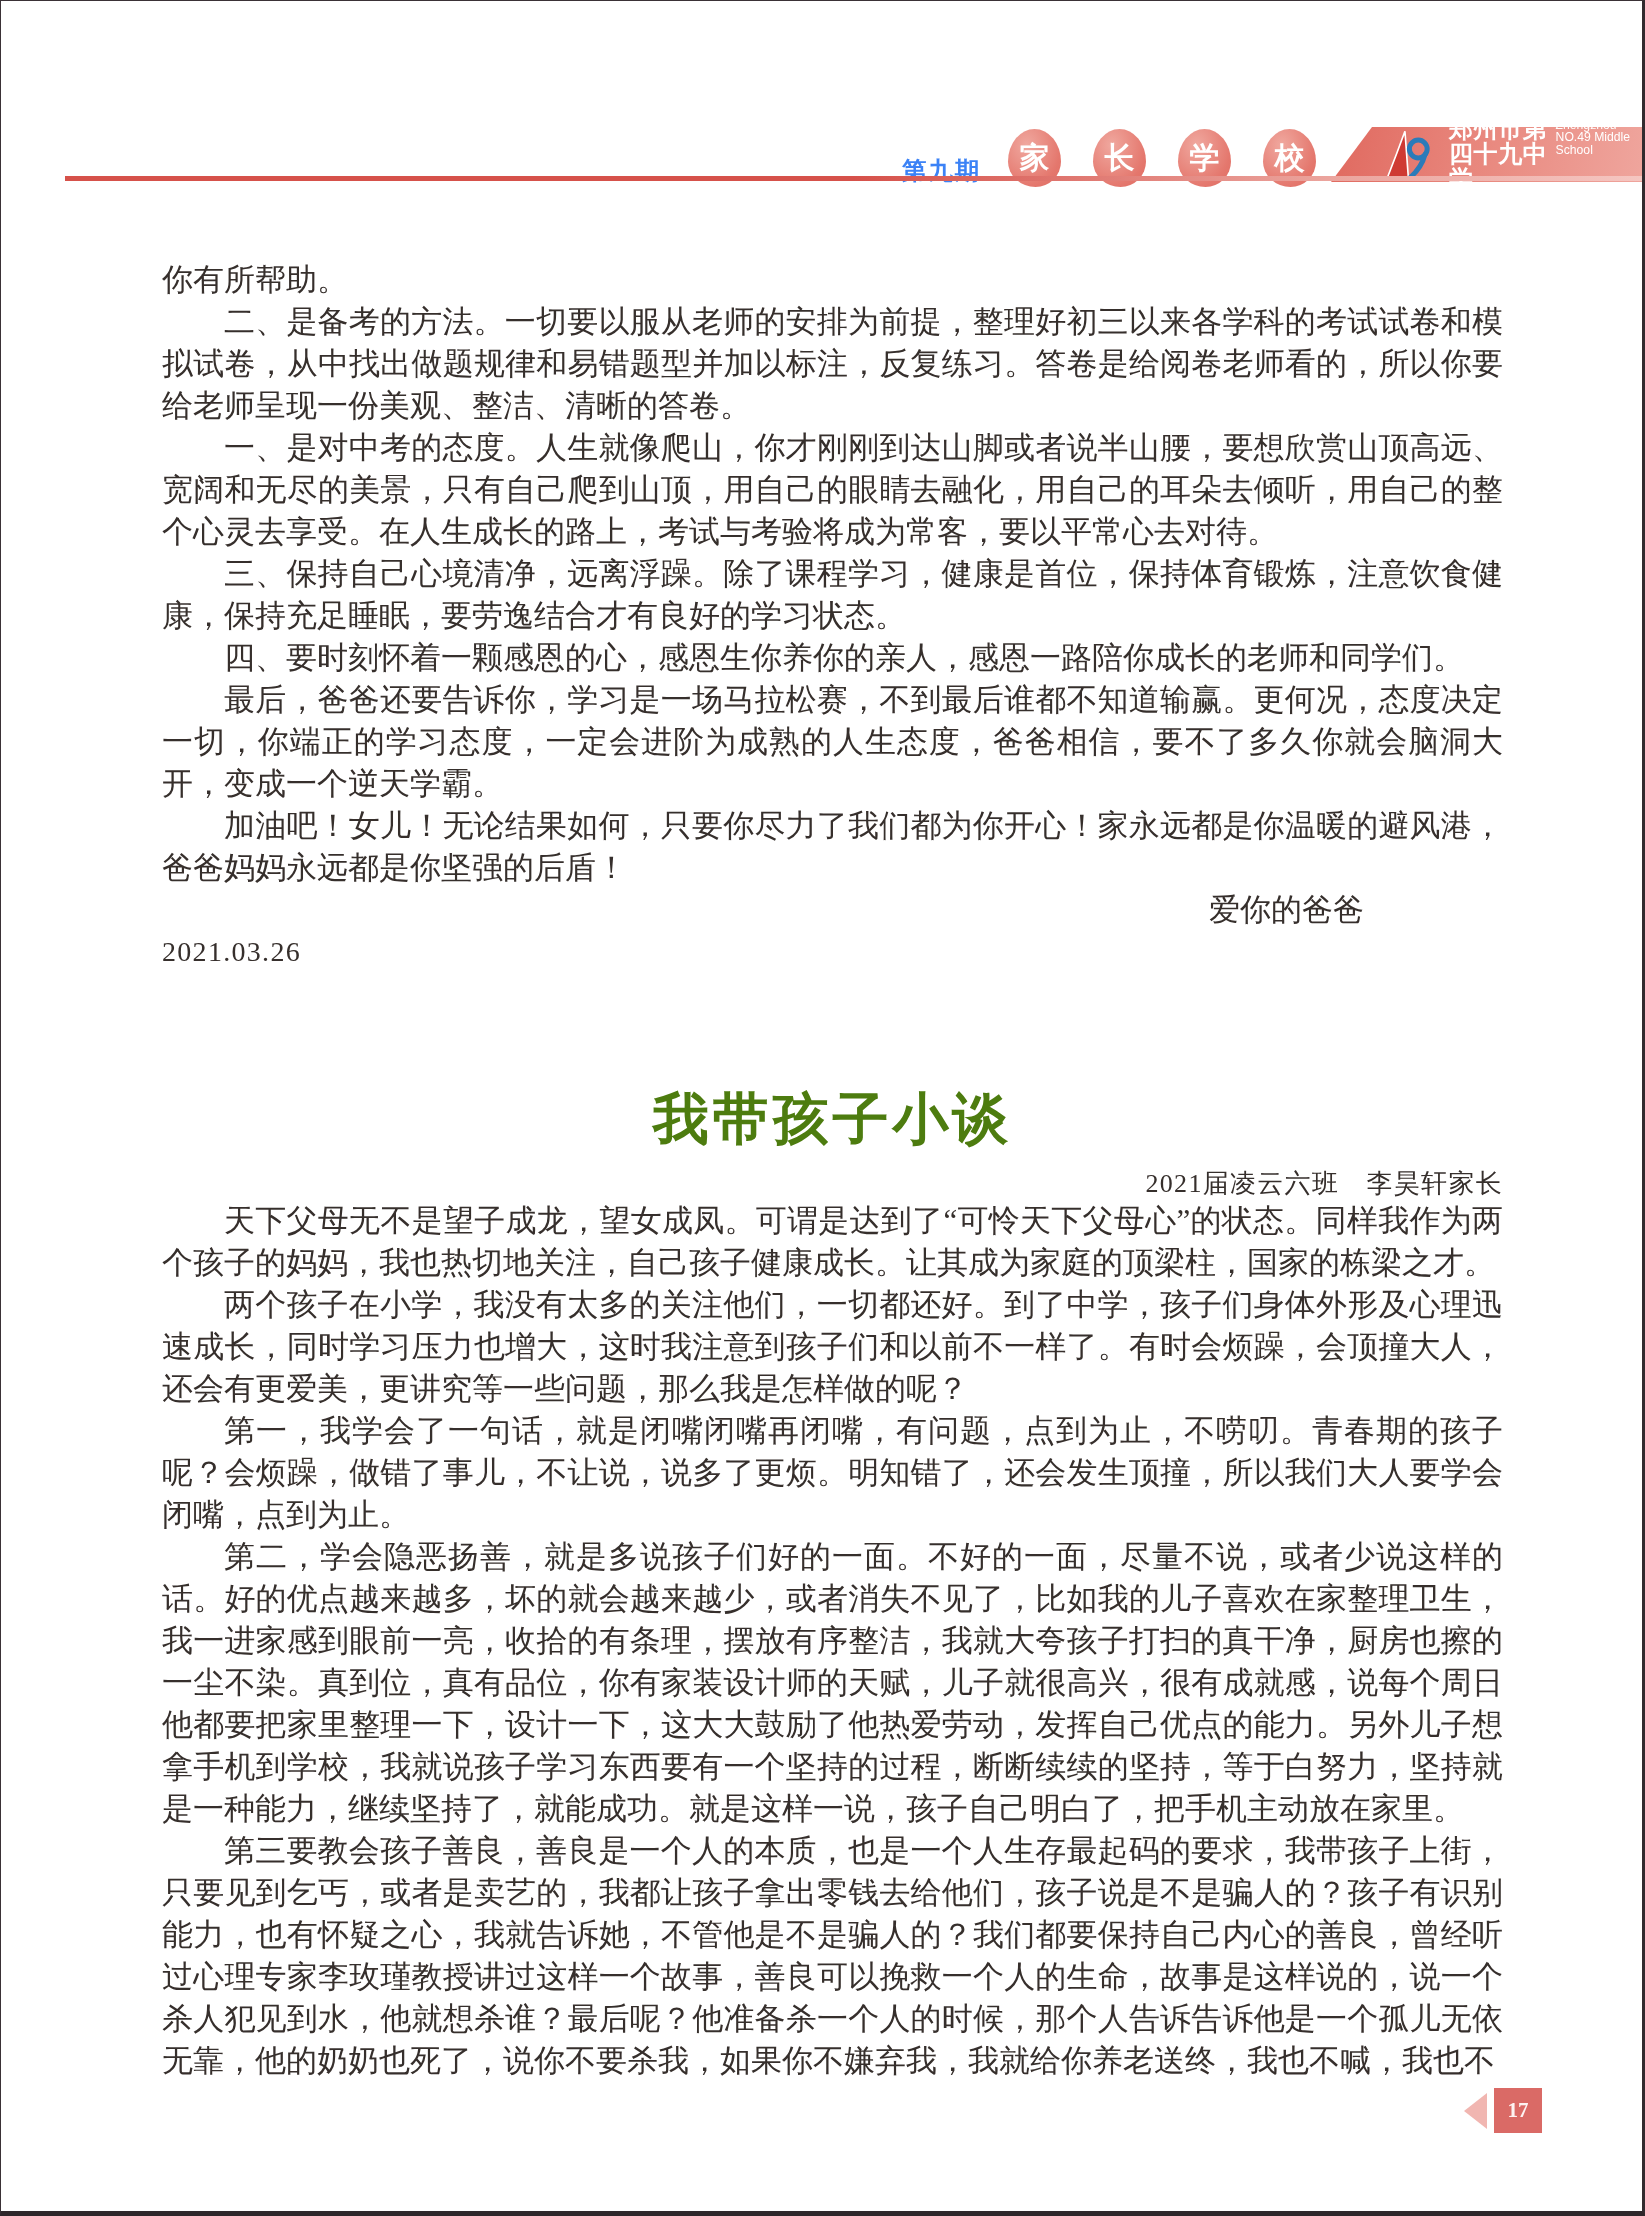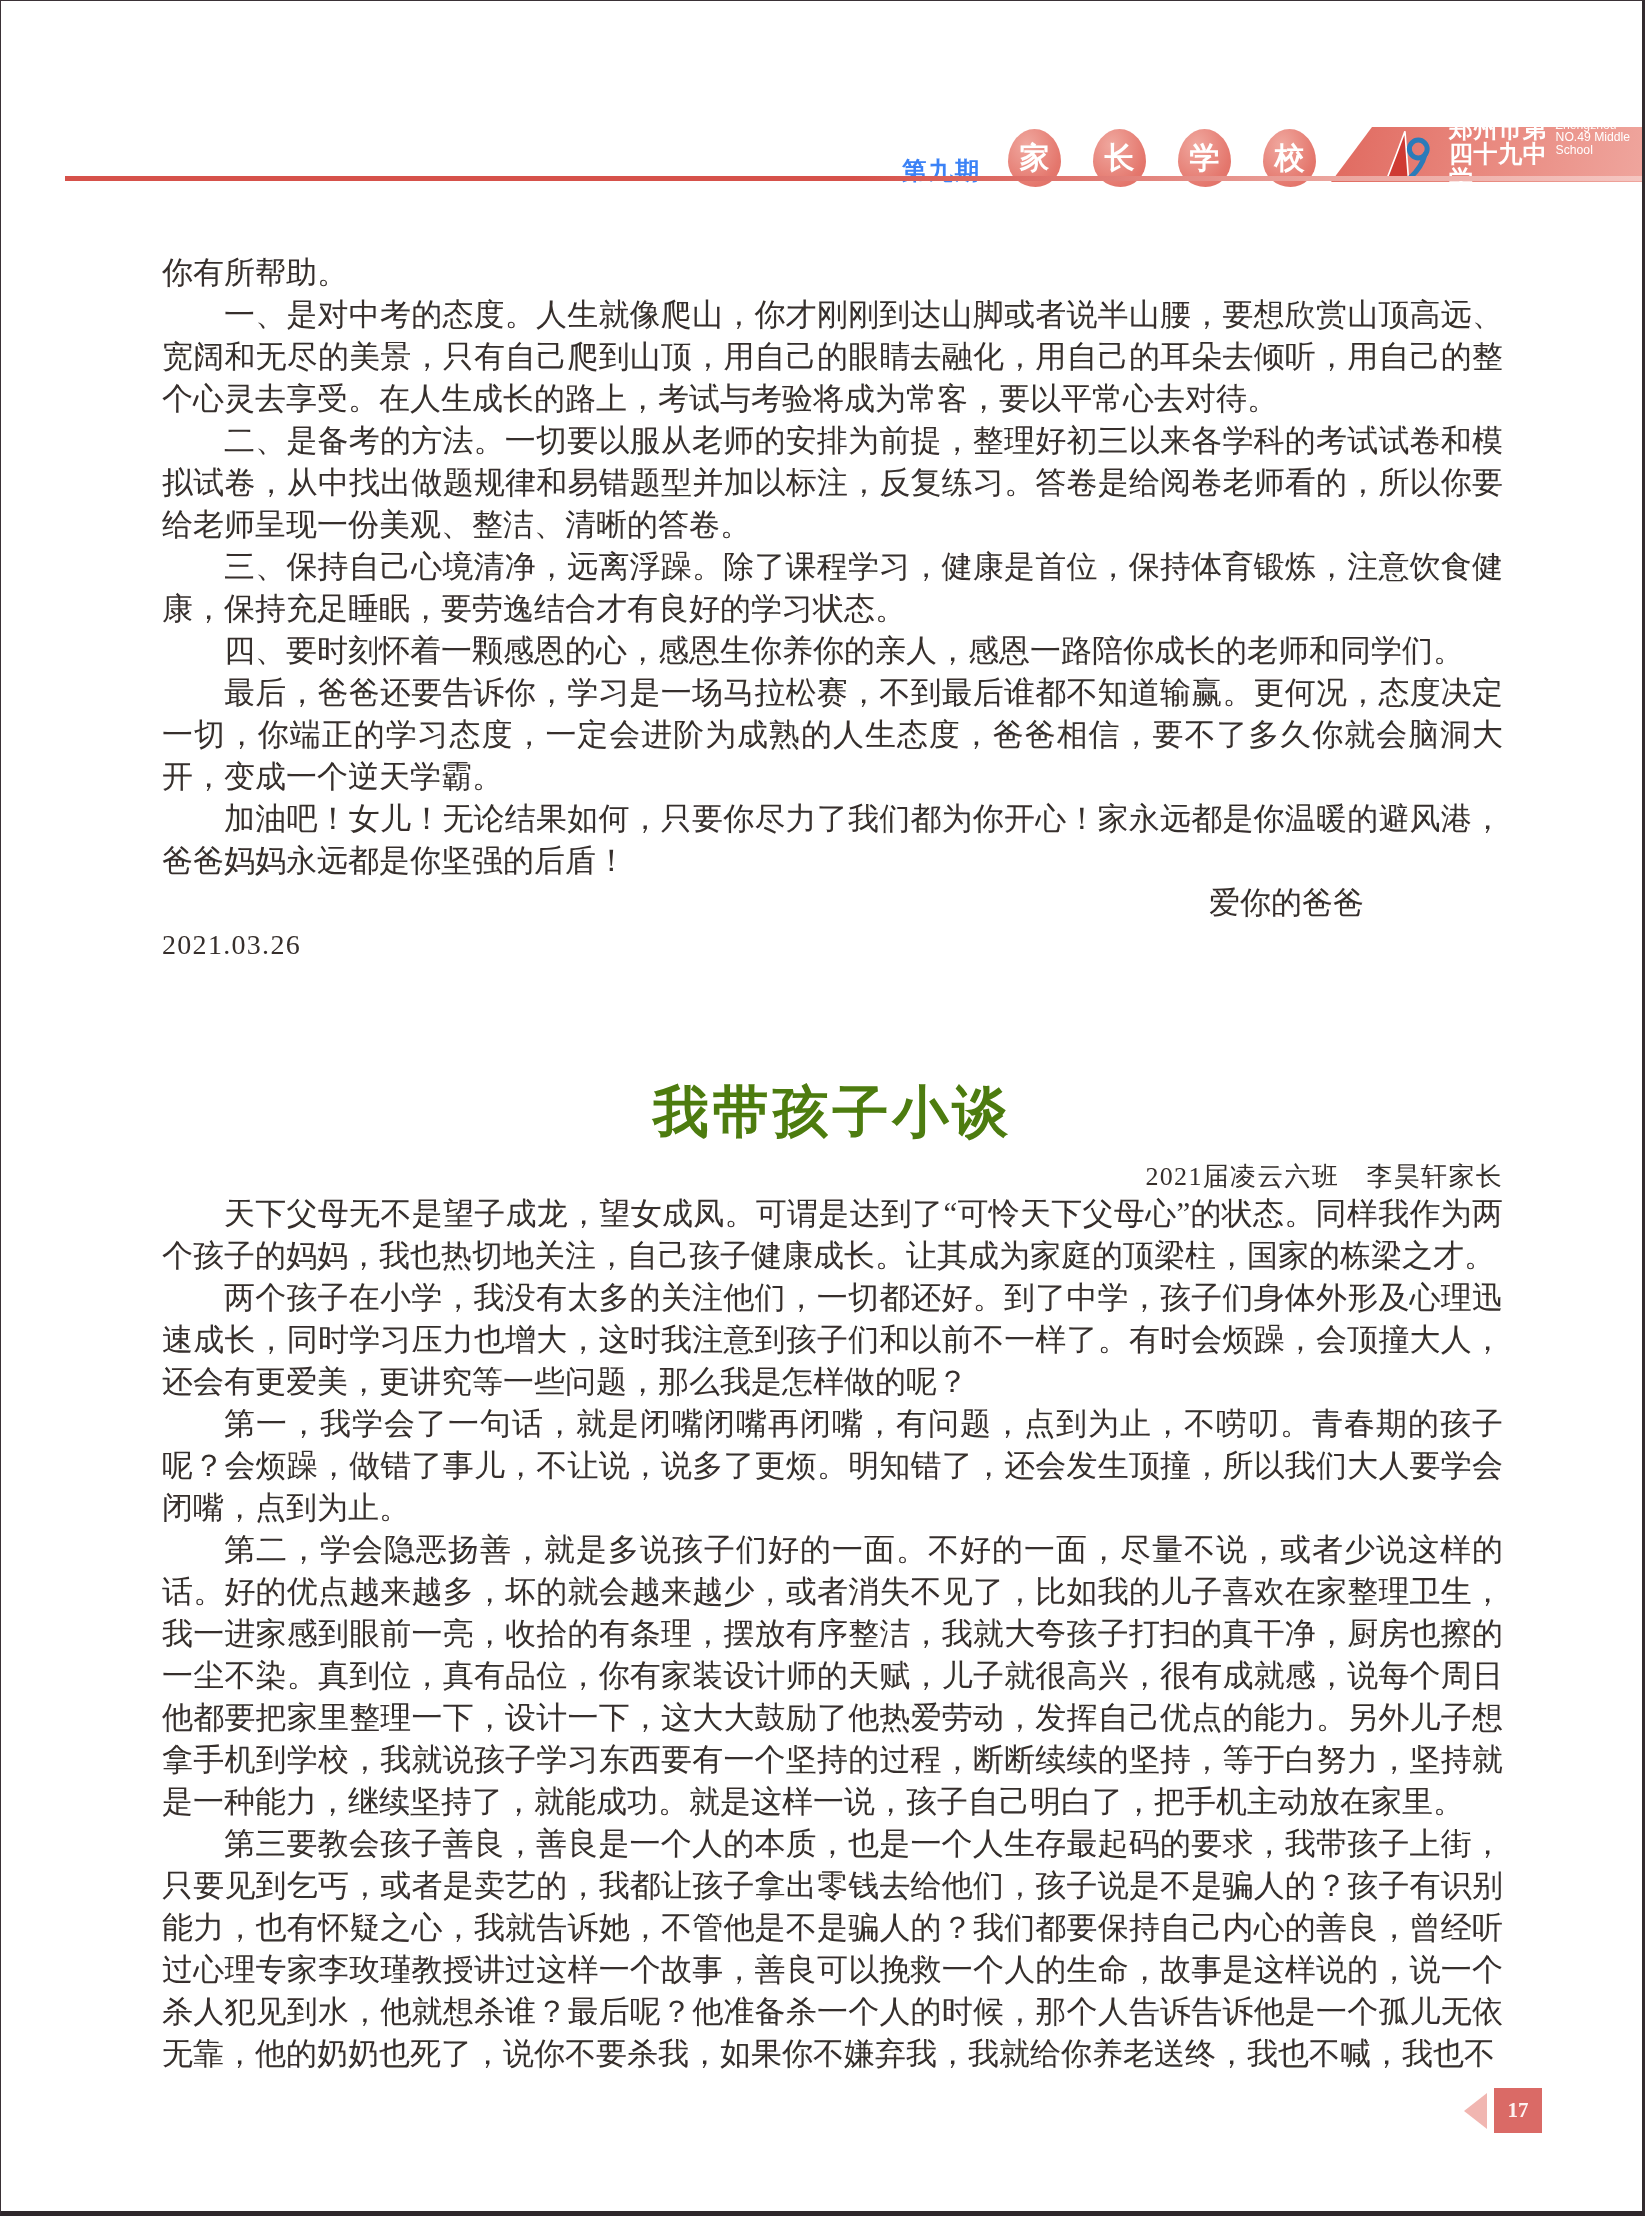--- a/index.html
+++ b/index.html
@@ -41,21 +41,21 @@
   .banner .logo{flex:0 0 auto;margin-right:9px;}
   .school-names{display:flex;flex-direction:row;line-height:1.05;}
   .school-cn{font-size:24px;font-weight:700;color:#ffffff;letter-spacing:0.6px;font-family:"Liberation Serif","DejaVu Serif",serif;}
   .school-en{font-size:12.2px;color:#ffffff;font-family:"Liberation Sans","DejaVu Sans",sans-serif;margin-top:1.9px;}
   .header-divider{
     position:absolute;left:64px;top:175px;height:4.5px;width:1577px;
     background:linear-gradient(to right,#d6514a 0%,#d6514a 50%,#eba49d 80%,#f5c6c1 100%);
   }
   
   .content{
-    position:absolute;left:161px;top:251px;width:1341px;
+    position:absolute;left:161px;top:258px;width:1341px;
     font-size:31px;line-height:42px;color:#362f2c;
     text-align:justify;text-justify:inter-ideograph;
   }
   .content p{margin:0;text-indent:2em;}
   .content p.noindent{text-indent:0;}
   .sig-line{line-height:42px;text-align:right;padding-right:139px;}
   .date-line{line-height:42px;text-align:left;padding-right:143px;font-size:28px;letter-spacing:1.3px;}
   .title2{
     margin:119px 0 0 0;font-size:56px;line-height:54px;font-weight:700;
     color:#4d7c0f;text-align:center;letter-spacing:3.9px;
@@ -111,22 +111,22 @@
       <span class="school-cn">郑州市第四十九中学</span>
       <span class="school-en">Zhengzhou NO.49 Middle School</span>
     </span>
   </div>
 
   <div class="header-divider"></div>
 
   <div class="content">
 
     <p class="noindent">你有所帮助。</p>
+    <p>二、是备考的方法。一切要以服从老师的安排为前提，整理好初三以来各学科的考试试卷和模拟试卷，从中找出做题规律和易错题型并加以标注，反复练习。答卷是给阅卷老师看的，所以你要给老师呈现一份美观、整洁、清晰的答卷。</p>
     <p>一、是对中考的态度。人生就像爬山，你才刚刚到达山脚或者说半山腰，要想欣赏山顶高远、宽阔和无尽的美景，只有自己爬到山顶，用自己的眼睛去融化，用自己的耳朵去倾听，用自己的整个心灵去享受。在人生成长的路上，考试与考验将成为常客，要以平常心去对待。</p>
-    <p>二、是备考的方法。一切要以服从老师的安排为前提，整理好初三以来各学科的考试试卷和模拟试卷，从中找出做题规律和易错题型并加以标注，反复练习。答卷是给阅卷老师看的，所以你要给老师呈现一份美观、整洁、清晰的答卷。</p>
     <p>三、保持自己心境清净，远离浮躁。除了课程学习，健康是首位，保持体育锻炼，注意饮食健康，保持充足睡眠，要劳逸结合才有良好的学习状态。</p>
     <p>四、要时刻怀着一颗感恩的心，感恩生你养你的亲人，感恩一路陪你成长的老师和同学们。</p>
     <p>最后，爸爸还要告诉你，学习是一场马拉松赛，不到最后谁都不知道输赢。更何况，态度决定一切，你端正的学习态度，一定会进阶为成熟的人生态度，爸爸相信，要不了多久你就会脑洞大开，变成一个逆天学霸。</p>
     <p>加油吧！女儿！无论结果如何，只要你尽力了我们都为你开心！家永远都是你温暖的避风港，爸爸妈妈永远都是你坚强的后盾！</p>
 
     <div class="sig-line">爱你的爸爸</div>
     <div class="date-line">2021.03.26</div>
 
     <h2 class="title2">我带孩子小谈</h2>
     <div class="byline">2021届凌云六班　李昊轩家长</div>

